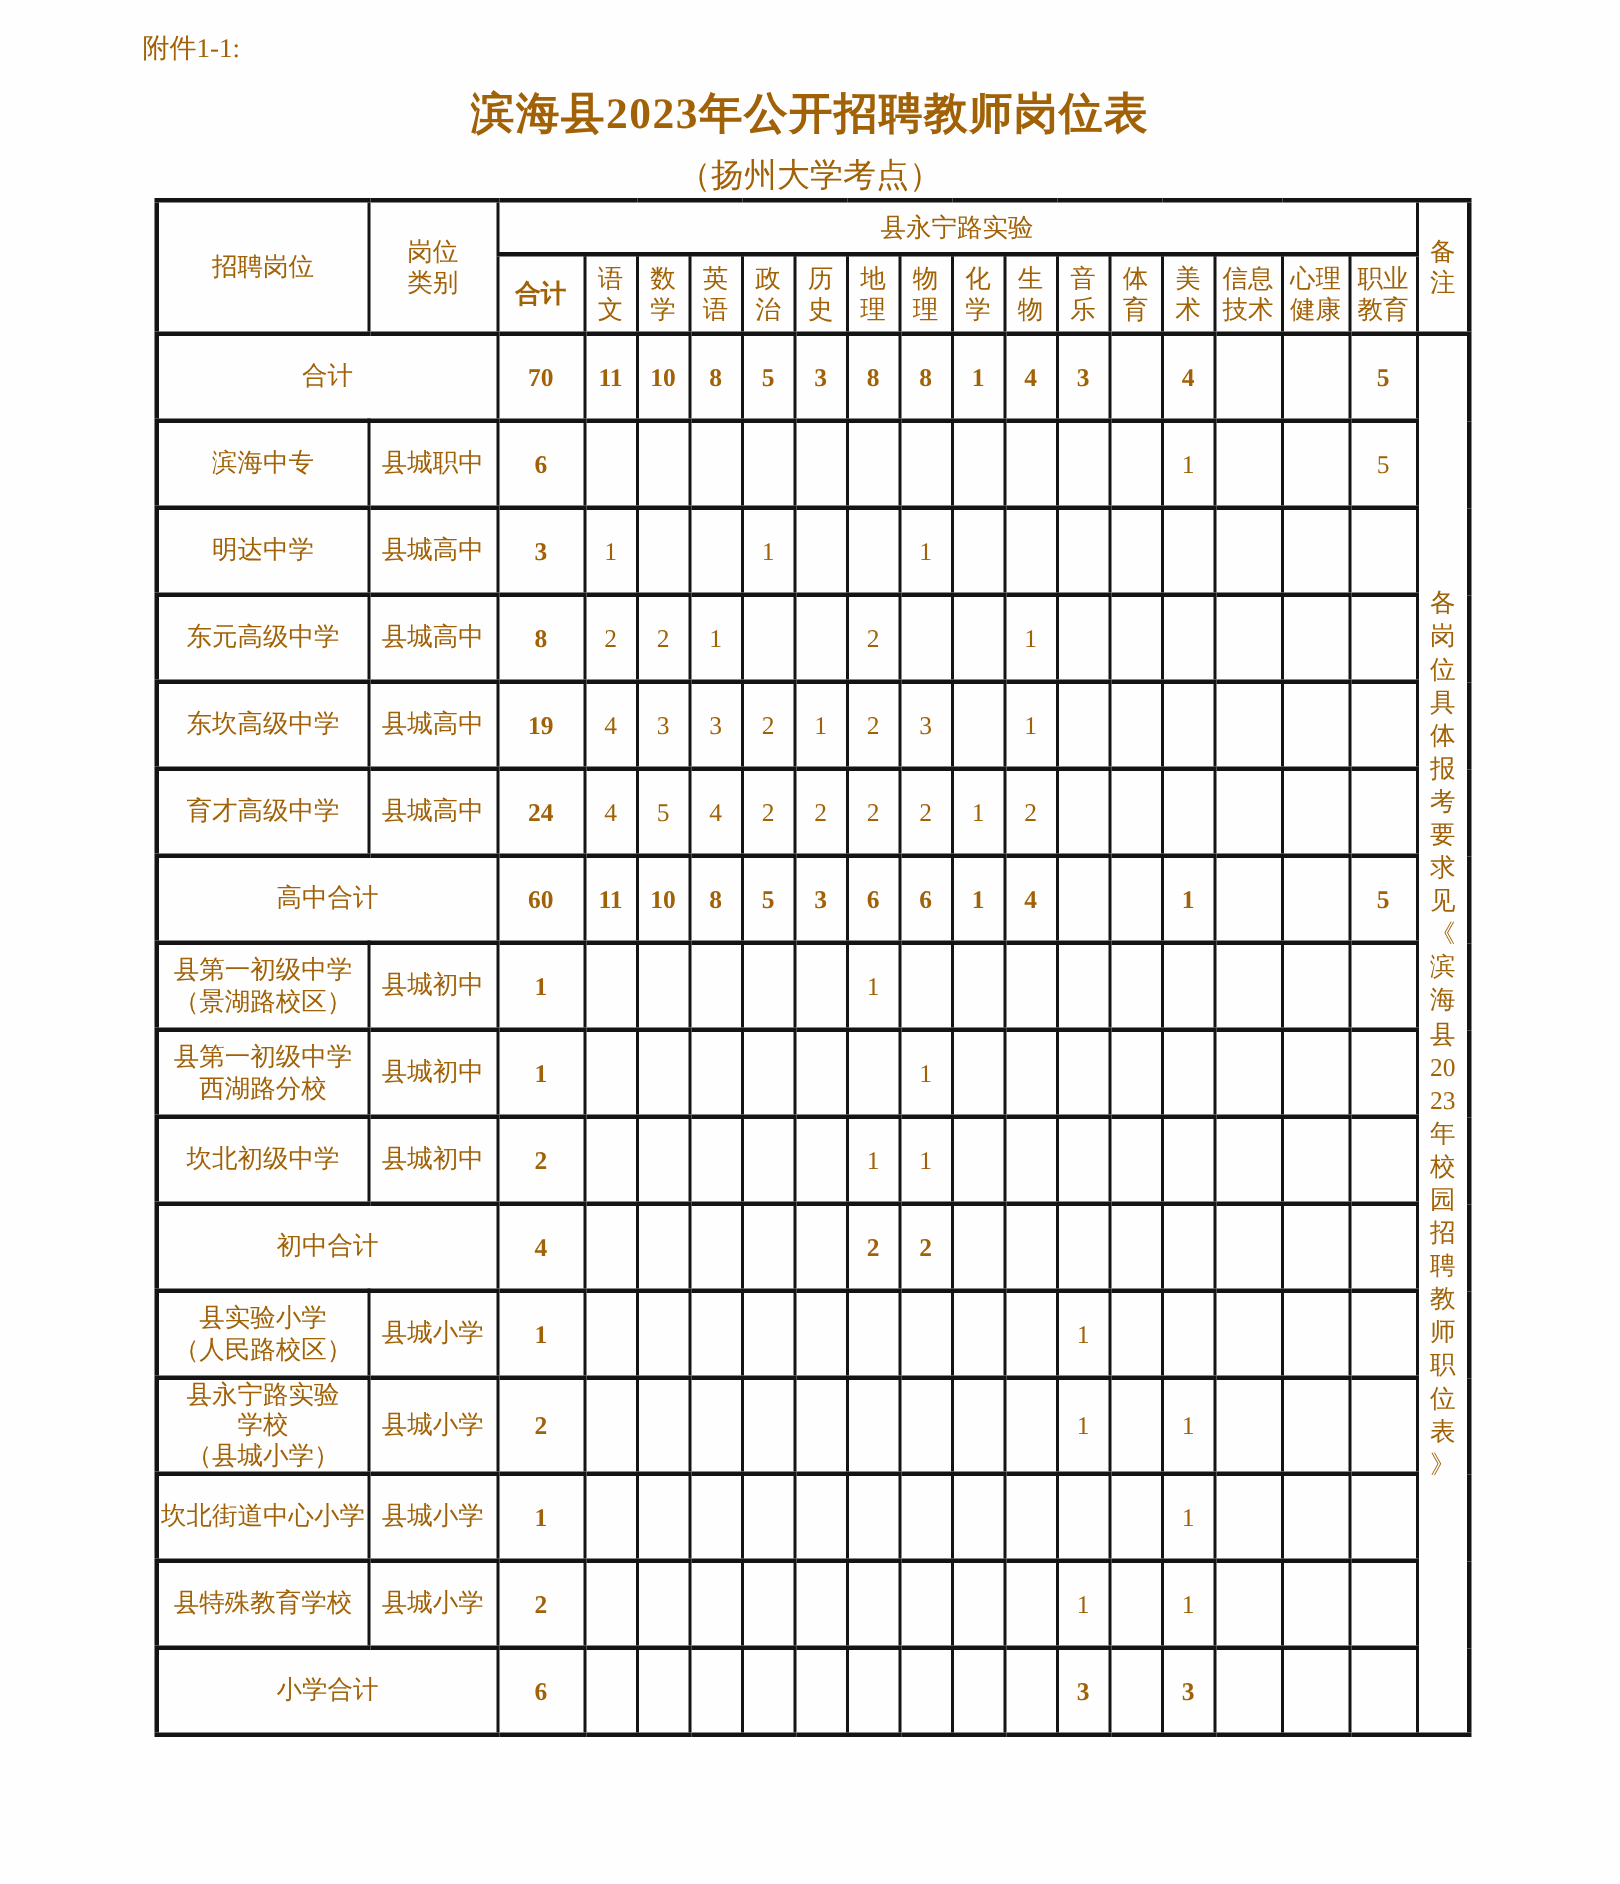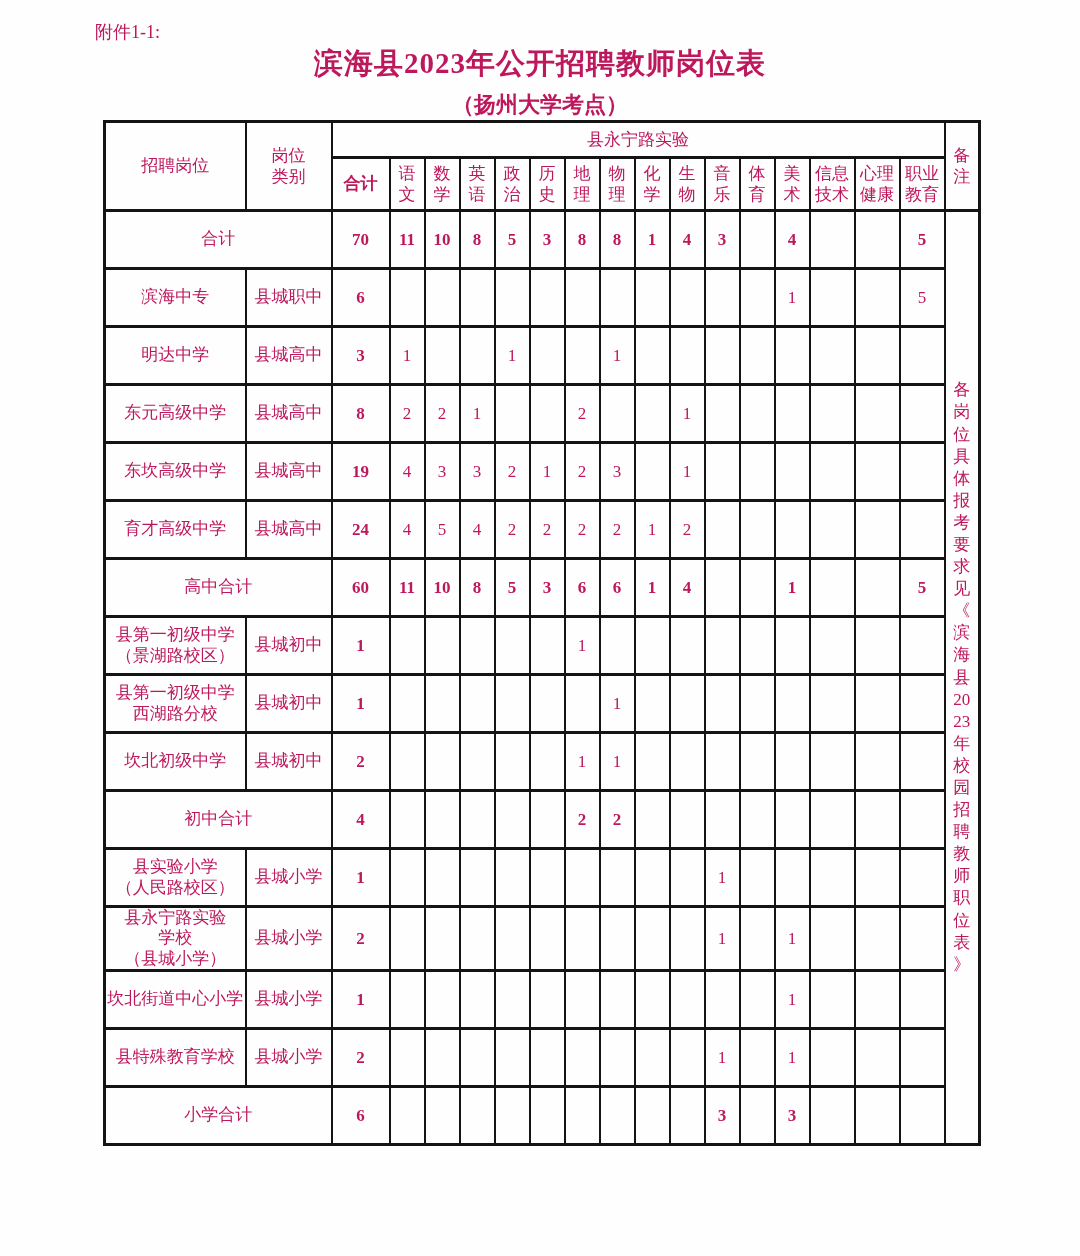--- a/index.html
+++ b/index.html
@@ -1,23 +1,23 @@
 <!DOCTYPE html>
 <html><head>
 <meta charset="utf-8">
 <style>
   html,body{margin:0;padding:0;background:#ffffff;}
   .page{
     width:1080px;height:1256px;background:#fefefe;position:relative;
-    font-family:"Liberation Serif","DejaVu Serif",serif;color:#be185d;
+    font-family:"Liberation Serif","DejaVu Serif",serif;color:#a16207;
     box-sizing:border-box;overflow:hidden;
   }
   .attachment{padding-top:20px;margin-left:95px;font-size:18px;}
-  .title{text-align:center;font-size:29px;font-weight:bold;letter-spacing:1px;}
-  .subtitle{text-align:center;margin-top:6px;font-size:22px;font-weight:bold;}
+  .title{text-align:center;margin-top:12px;font-size:29px;font-weight:bold;letter-spacing:1px;}
+  .subtitle{text-align:center;margin-top:6px;font-size:22px;font-weight:normal;}
   .date{width:875px;margin:10px 0 2px 103px;text-align:right;font-size:17px;}
   table.roster{
     margin-left:103px;width:875px;table-layout:fixed;border-collapse:collapse;
     border:3px solid #141414;
   }
   .roster th,.roster td{
     border:2px solid #141414;border-top-width:3px;border-bottom-width:3px;
     text-align:center;vertical-align:middle;padding:0;overflow:hidden;
     font-size:17px;font-weight:normal;
   }

